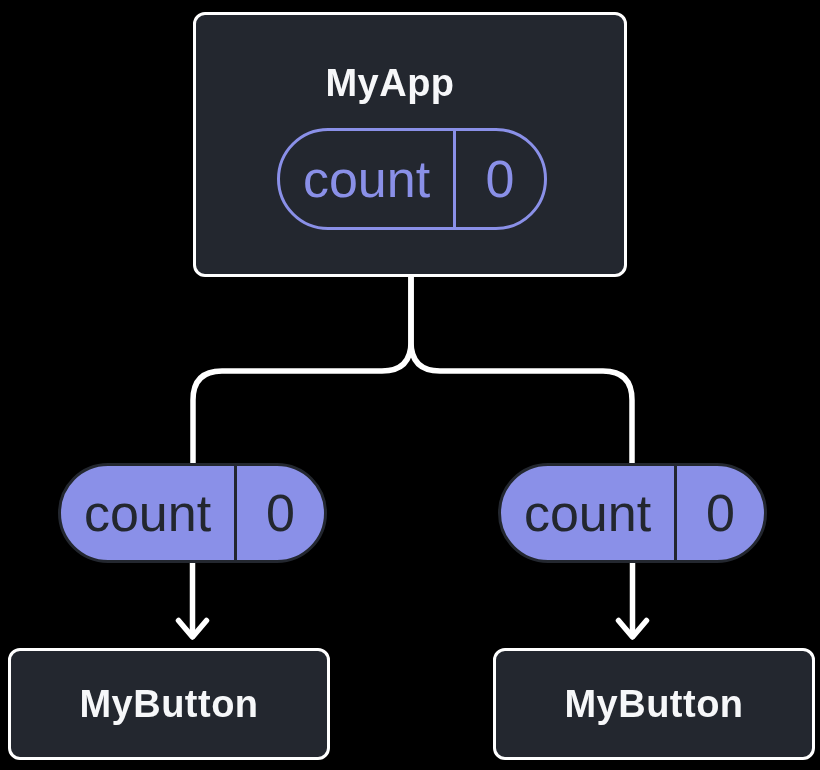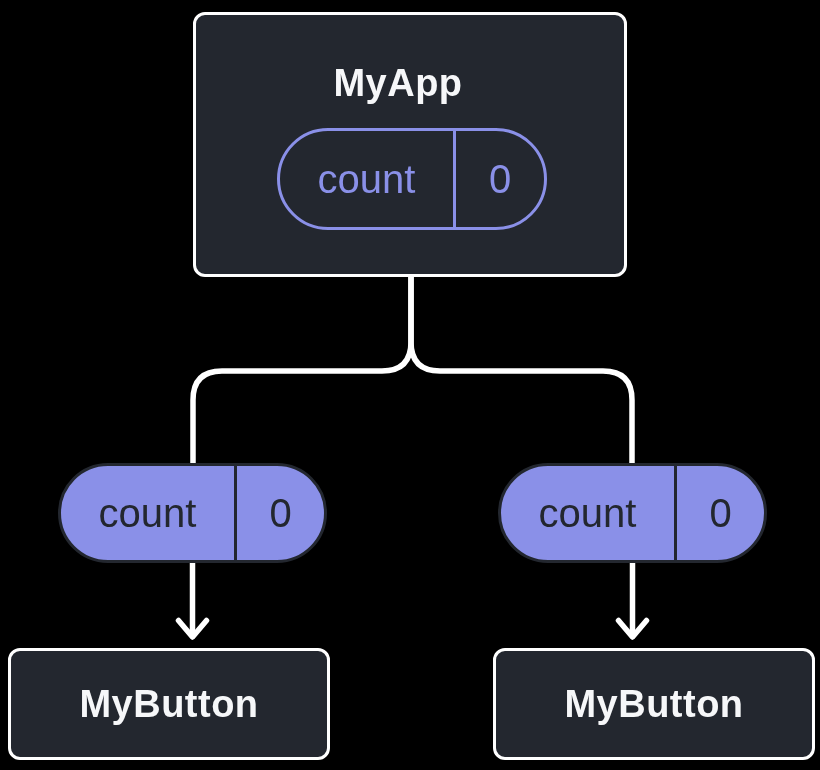--- a/index.html
+++ b/index.html
@@ -24,21 +24,20 @@
     font-size: 38px;
     text-align: center;
     letter-spacing: 0.5px;
   }
   .root-title {
     position: absolute;
     left: 0;
     top: 45px;
     width: 388px;
     line-height: 46px;
-    margin-left: 8px;
   }
   .child-node {
     display: flex;
     align-items: center;
     justify-content: center;
     border-radius: 12px;
   }
   .pill {
     position: absolute;
     display: flex;
@@ -53,21 +52,21 @@
   }
   .pill.filled {
     border: 3px solid var(--pill-dark, #23272F);
     color: var(--pill-dark, #23272F);
     background: var(--accent, #8A90E8);
   }
   .pill-cell {
     display: flex;
     align-items: center;
     justify-content: center;
-    font-size: 40px;
+    font-size: 52px;
     line-height: 1;
   }
   .pill-cell.name {
     width: 173px;
     flex: none;
     border-right: 3px solid currentColor;
   }
   .pill-cell.value { flex: 1; }
   svg.connectors {
     position: absolute;

